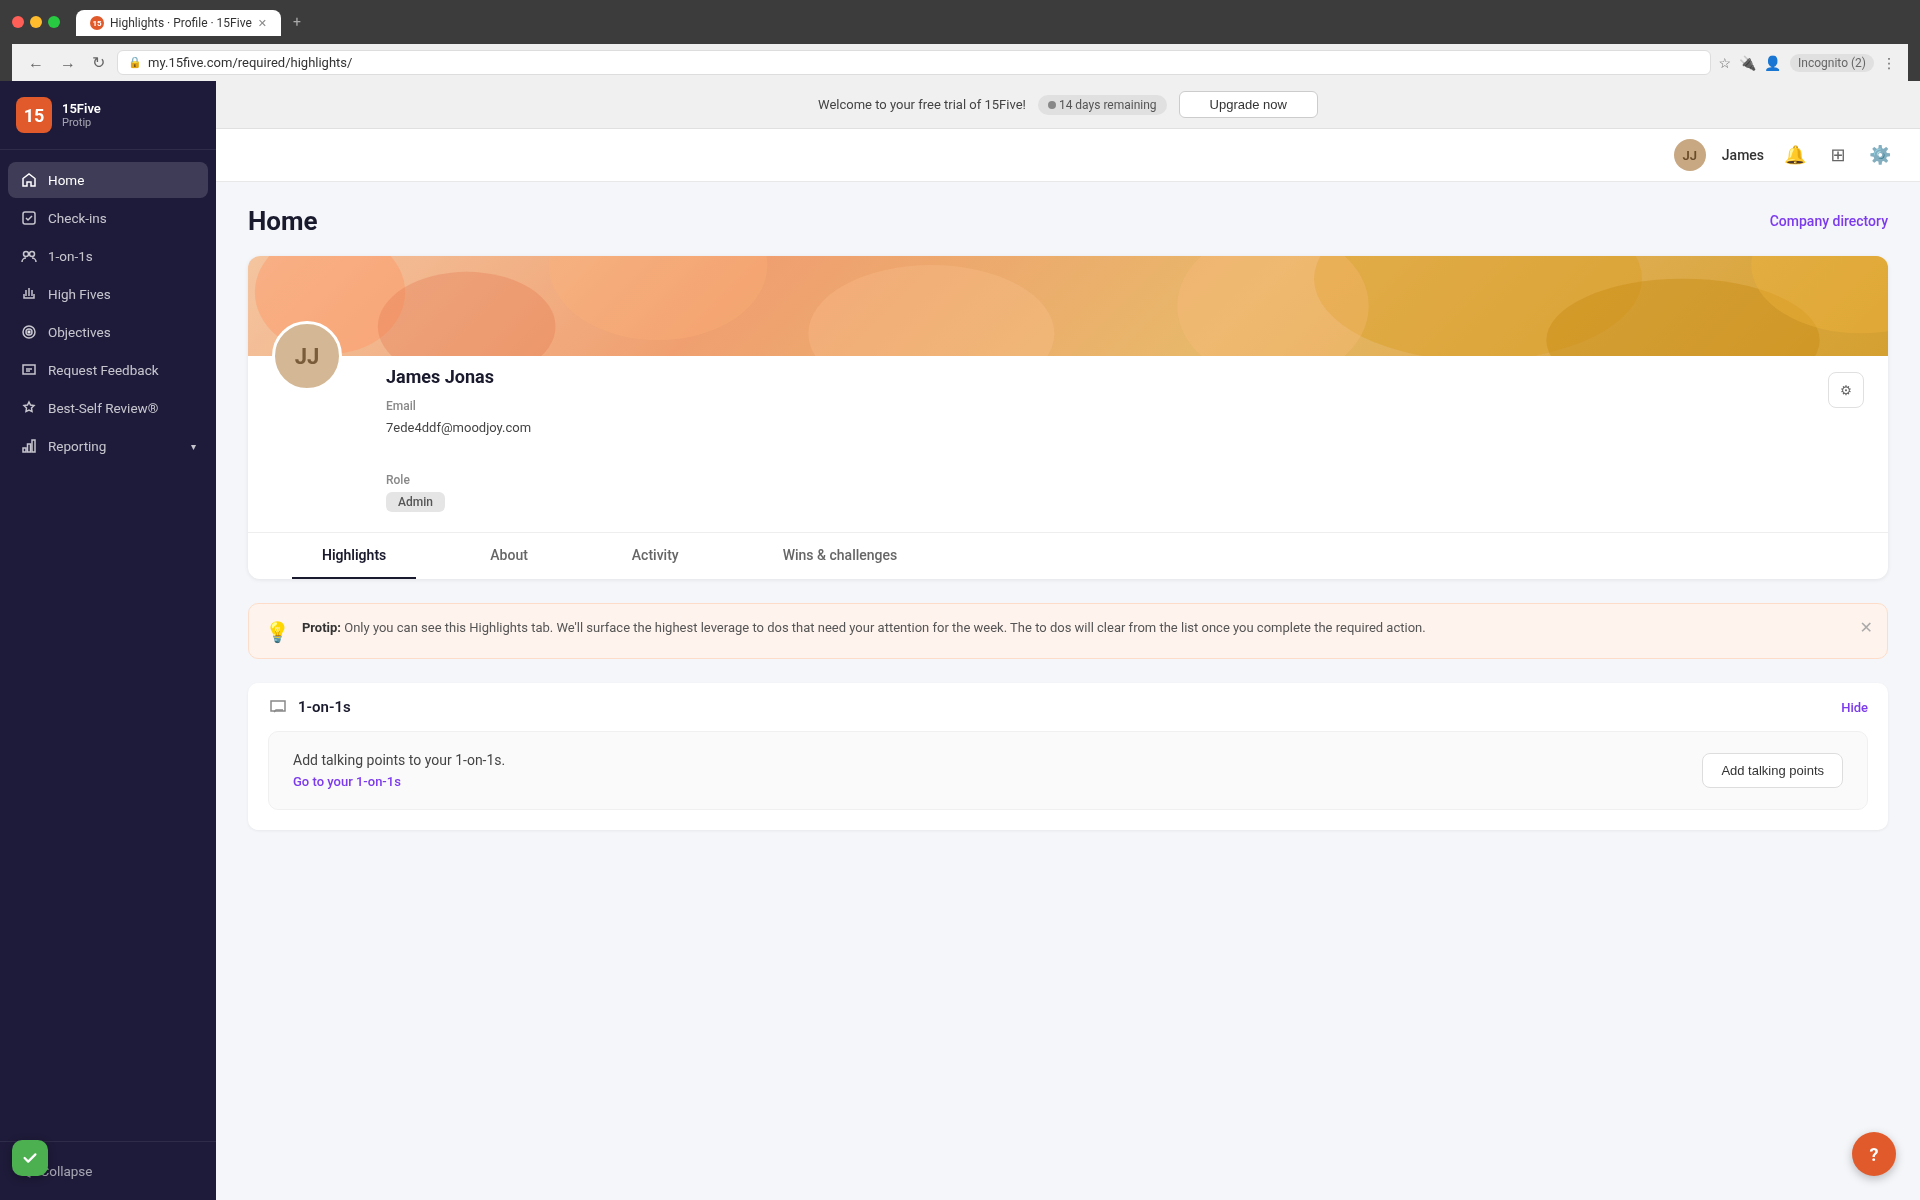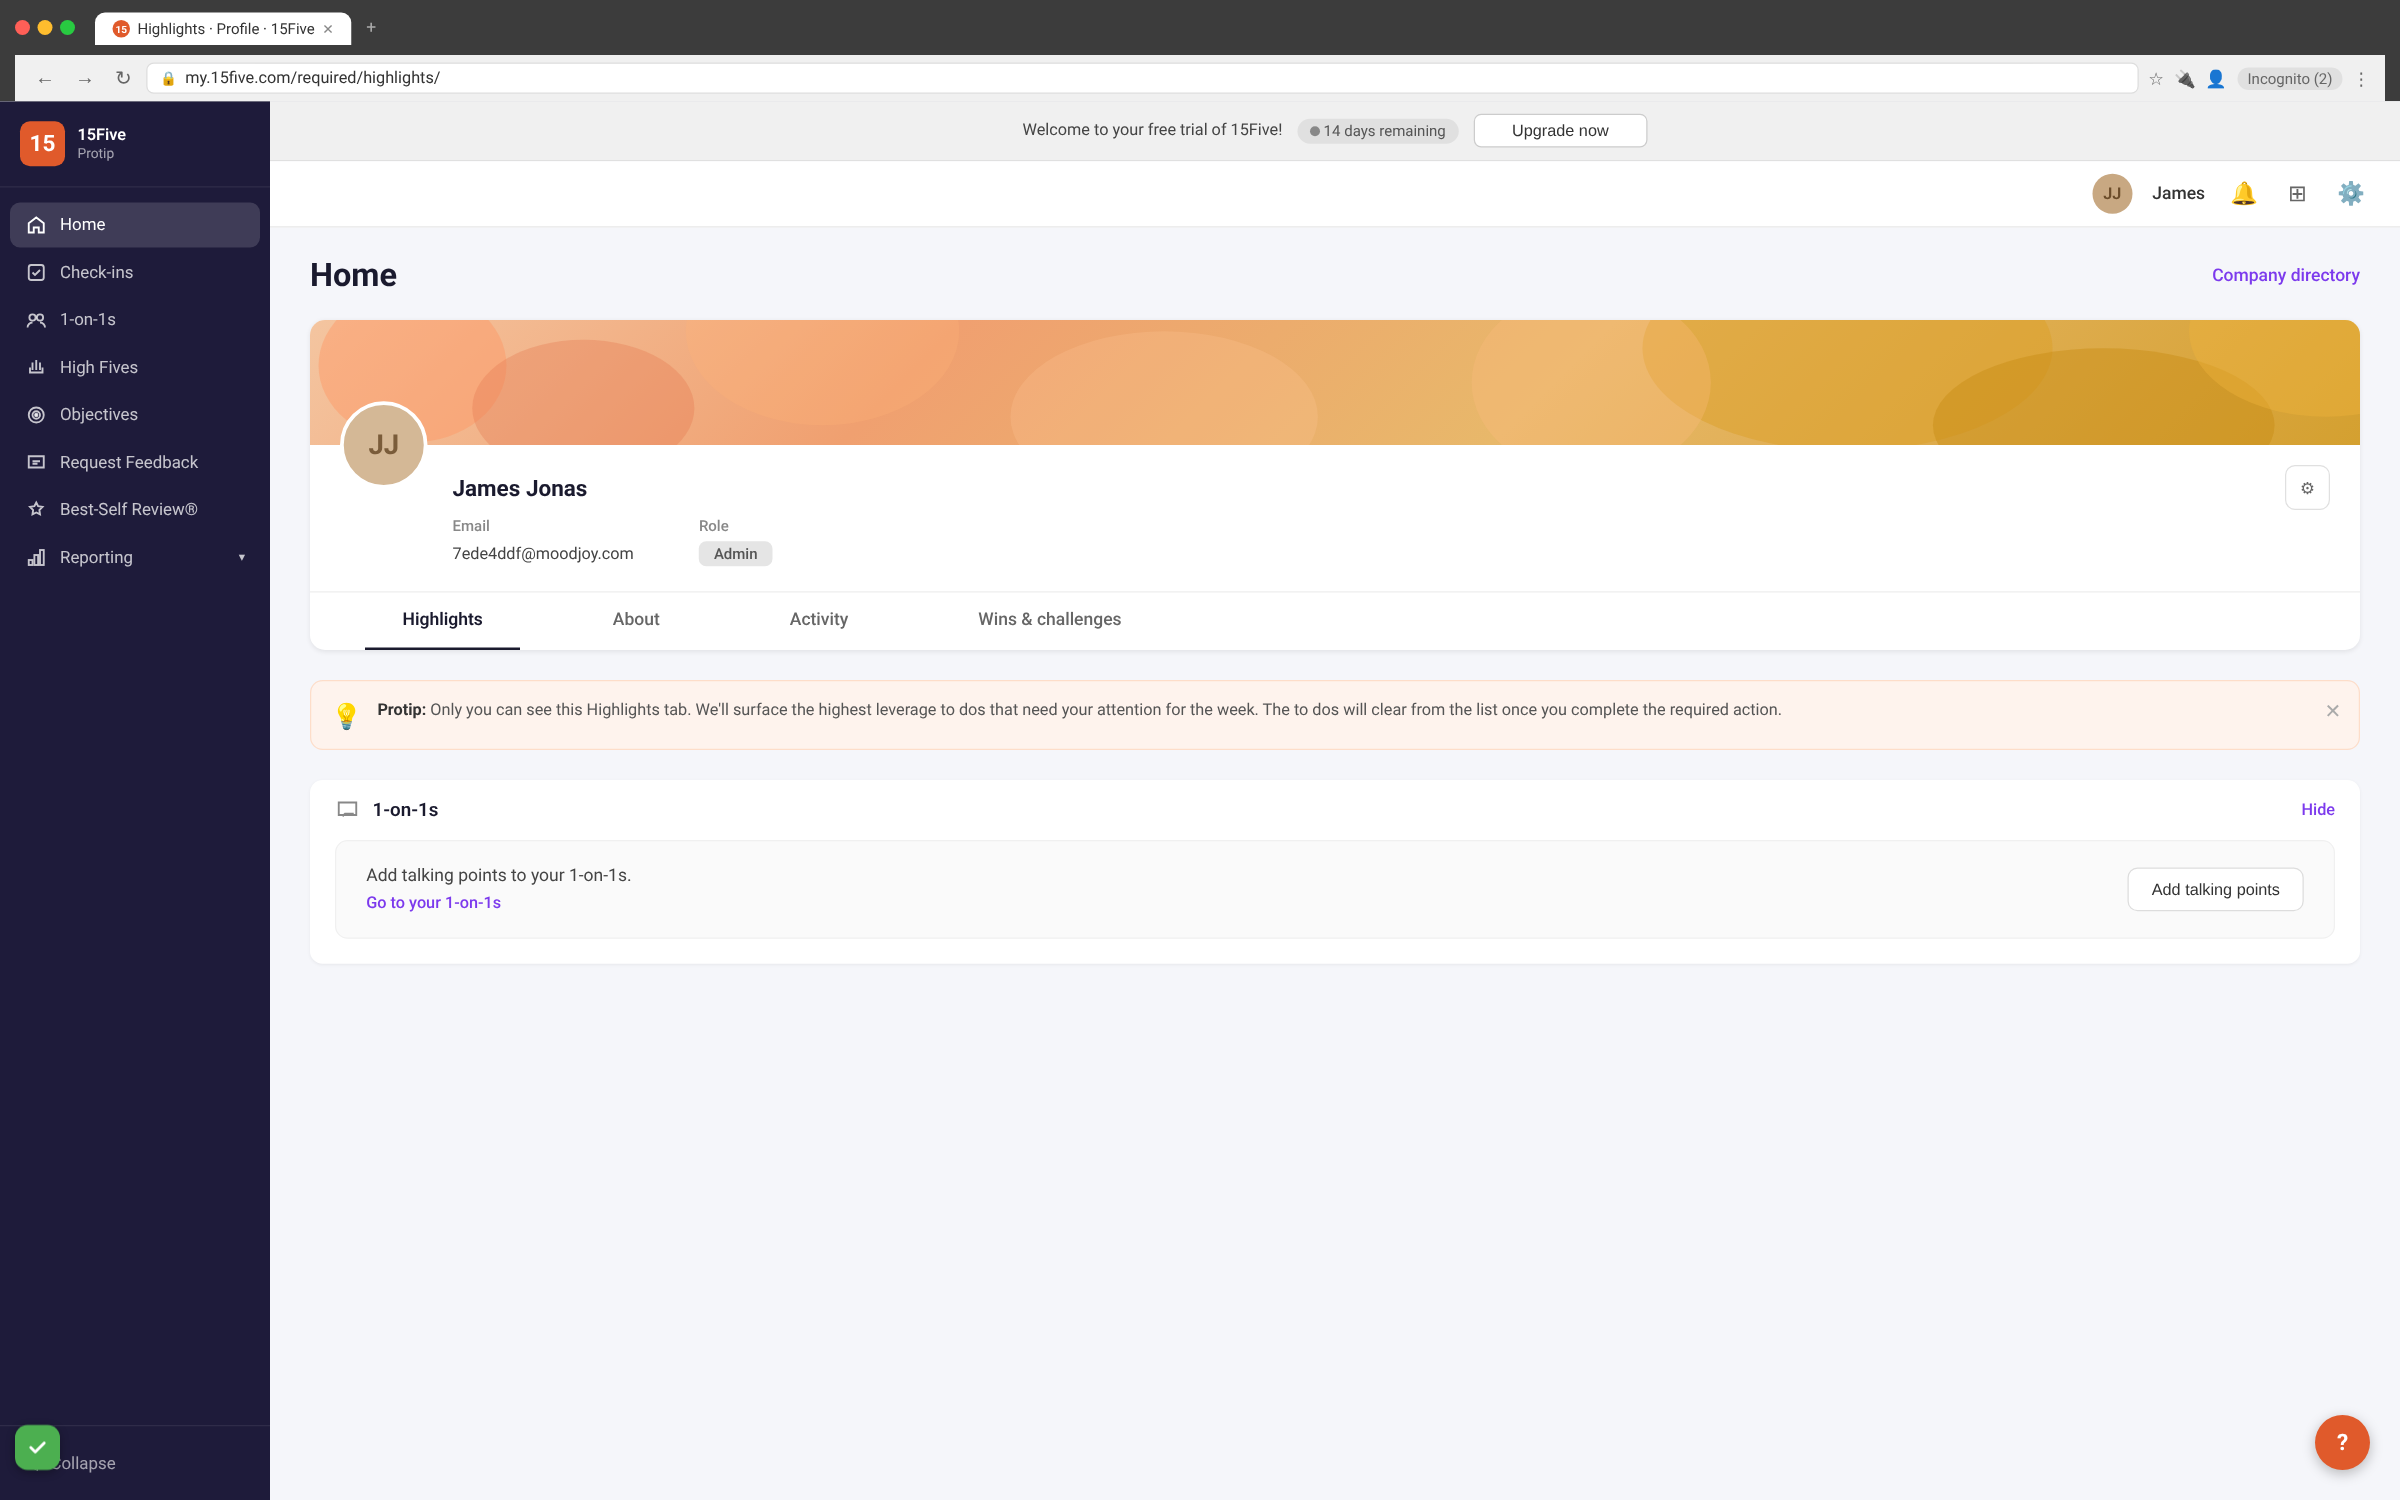--- a/index.html
+++ b/index.html
@@ -67,23 +67,23 @@
     .page-body { padding: 24px 32px; flex: 1; }
     .page-title-row { display: flex; align-items: center; justify-content: space-between; margin-bottom: 20px; }
     .page-title { font-size: 26px; font-weight: 700; color: #1a1a2e; }
     .company-dir-link { color: #7c3aed; font-size: 14px; text-decoration: none; cursor: pointer; font-weight: 500; }
 
     
     .profile-card { background: #fff; border-radius: 12px; overflow: hidden; box-shadow: 0 1px 4px rgba(0,0,0,0.08); margin-bottom: 24px; }
     .profile-banner { height: 100px; background: linear-gradient(135deg, #f4c5a0 0%, #f0a070 30%, #e8b86a 60%, #d4a030 100%); position: relative; overflow: hidden; }
     .profile-info { padding: 0 24px 20px; display: flex; align-items: flex-start; gap: 20px; position: relative; }
     .profile-avatar { width: 70px; height: 70px; background: #d4b896; border-radius: 50%; display: flex; align-items: center; justify-content: center; font-size: 22px; font-weight: 700; color: #7a5c3a; margin-top: -35px; border: 3px solid #fff; flex-shrink: 0; }
-    .profile-details { padding-top: 25px; flex: 1; }
+    .profile-details { padding-top: 10px; flex: 1; margin-left: 24px; }
     .profile-name { font-size: 18px; font-weight: 700; color: #1a1a2e; margin-bottom: 12px; }
-    .profile-fields { display: flex; gap: 52px; }
+    .profile-fields { display: flex; gap: 37px; flex-direction: column; }
     .profile-field label { font-size: 12px; color: #888; margin-bottom: 4px; display: block; font-weight: 500; }
     .profile-field-value { font-size: 13px; color: #444; }
     .role-badge { display: inline-block; background: #e5e5e5; border-radius: 6px; padding: 3px 12px; font-size: 12px; color: #555; font-weight: 500; }
     .profile-settings-btn { position: absolute; right: 24px; top: 16px; width: 36px; height: 36px; border: 1px solid #e0e0e0; border-radius: 8px; display: flex; align-items: center; justify-content: center; cursor: pointer; background: #fff; color: #666; }
 
     
     .profile-tabs { display: flex; border-top: 1px solid #eee; }
     .profile-tab { padding: 14px 30px; font-size: 14px; color: #666; cursor: pointer; border-bottom: 2px solid transparent; transition: all 0.15s; font-weight: 500; margin-left: 44px; }
     .profile-tab.active { color: #1a1a2e; border-bottom-color: #1a1a2e; font-weight: 600; }
 

